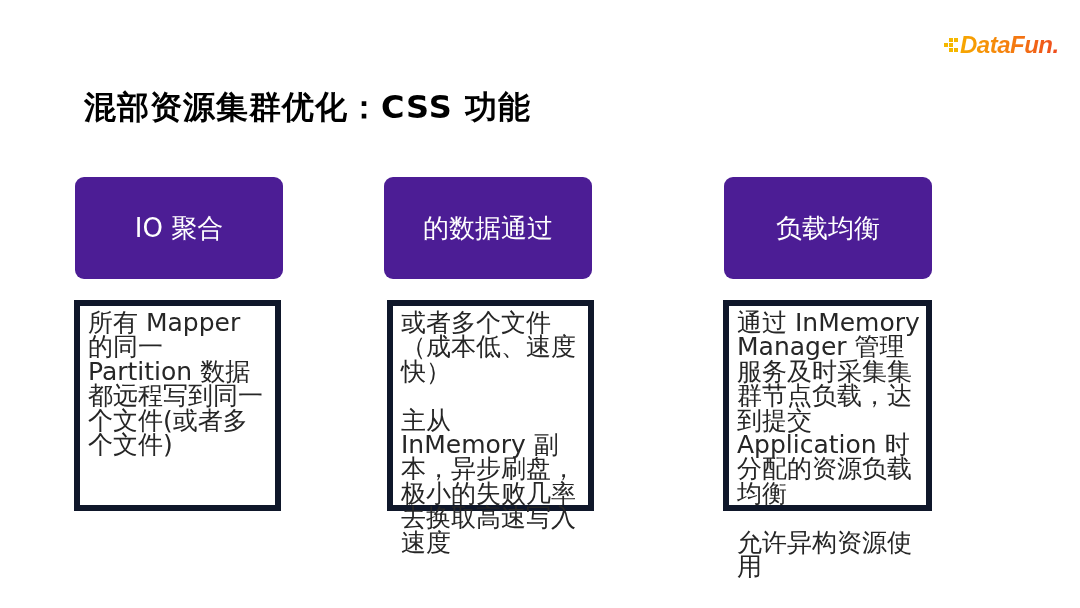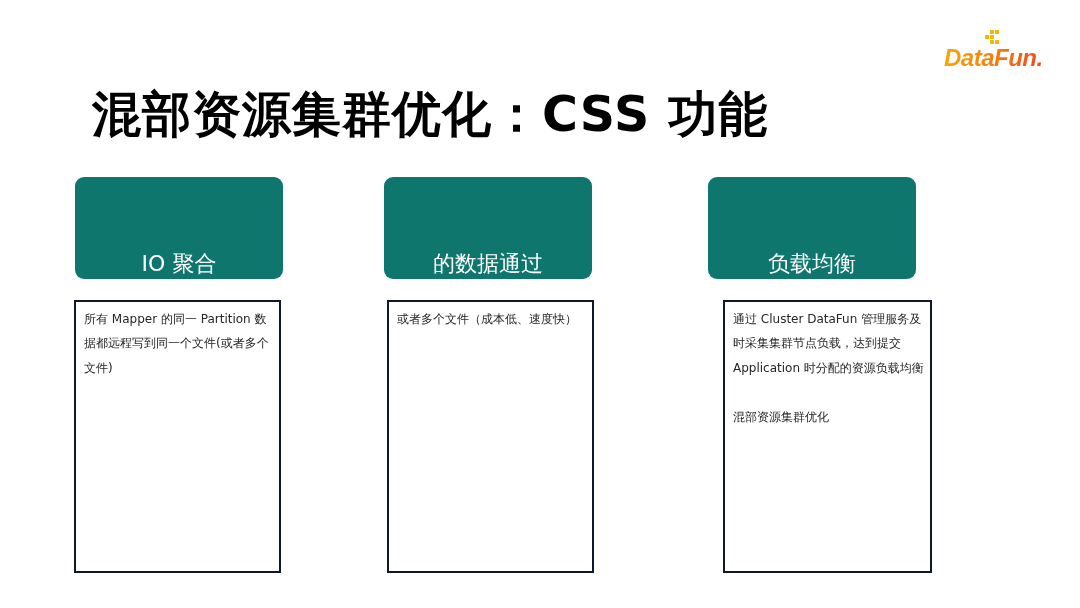--- a/index.html
+++ b/index.html
@@ -2,52 +2,52 @@
 <html><head>
   <meta charset="utf-8">
   <style>
     html, body { margin: 0; padding: 0; }
     body {
       width: 1080px; height: 608px; background: #ffffff; position: relative; overflow: hidden;
       font-family: "DejaVu Sans", "Liberation Sans", sans-serif;
     }
     .logo {
       position: absolute; left: 944px; top: 30px; height: 30px;
-      display: flex; align-items: center; flex-direction: column;
+      display: flex; align-items: center;
     }
     .logo-dots { display: grid; grid-template-columns: repeat(3, 4px); gap: 1px; margin-right: 2px; }
     .logo-dots span { width: 4px; height: 4px; background: #f5b800; display: block; }
     .logo-dots span.o { background: transparent; }
     .logo-text {
       font-family: "Liberation Sans", sans-serif; font-weight: bold; font-style: italic;
       font-size: 24px; letter-spacing: -0.5px;
       background: linear-gradient(90deg, #f7a800 0%, #f47a10 55%, #ee4a1e 100%);
       -webkit-background-clip: text; background-clip: text; color: transparent;
     }
     .title {
-      position: absolute; left: 80px; top: 70px; margin: 12px;
-      font-size: 49px; font-weight: bold; color: #000000; letter-spacing: 1px; line-height: 66px;
+      position: absolute; left: 80px; top: 70px; margin: 4px;
+      font-size: 32px; font-weight: bold; color: #000000; letter-spacing: 1px; line-height: 66px;
       white-space: nowrap;
     }
     .head-box {
       position: absolute; top: 177px; width: 208px; height: 102px;
-      background: #0f766e; border-radius: 9px;
-      color: #ffffff; font-size: 22px;
-      display: flex; align-items: flex-end; justify-content: center;
+      background: #4c1d95; border-radius: 9px;
+      color: #ffffff; font-size: 26px;
+      display: flex; align-items: center; justify-content: center;
     }
     .text-box {
-      position: absolute; top: 300px; width: 207px; height: 273px;
-      border: 2px solid #0f172a; background: #ffffff;
+      position: absolute; top: 300px; width: 207px; height: 211px;
+      border: 6px solid #0f172a; background: #ffffff;
       box-sizing: border-box; padding: 5px 6px 0 8px;
-      font-size: 12px; line-height: 24.4px; color: #262626;
+      font-size: 25px; line-height: 24.4px; color: #262626;
     }
     .text-box p { margin: 0 0 24.4px 0; }
     .col1 { left: 75px; }
     .col2 { left: 384px; }
-    .col3 { left: 708px; }
+    .col3 { left: 724px; }
     .tb1 { left: 74px; }
     .tb2 { left: 387px; }
     .tb3 { left: 723px; width: 209px; }
   </style>
 </head>
 <body>
 
 <div class="logo">
   <div class="logo-dots">
     <span class="o"></span>
@@ -73,17 +73,18 @@
 </div>
 <div class="head-box col3">
   <span>负载均衡</span>
 </div>
 
 <div class="text-box tb1">
   <p>所有 Mapper 的同一 Partition 数据都远程写到同一个文件(或者多个文件)</p>
 </div>
 <div class="text-box tb2">
   <p>或者多个文件（成本低、速度快）</p>
+  <p>主从 InMemory 副本，异步刷盘，极小的失败几率去换取高速写入速度</p>
 </div>
 <div class="text-box tb3">
-  <p>通过 Cluster DataFun 管理服务及时采集集群节点负载，达到提交 Application 时分配的资源负载均衡</p>
-  <p>混部资源集群优化</p>
+  <p>通过 InMemory Manager 管理服务及时采集集群节点负载，达到提交 Application 时分配的资源负载均衡</p>
+  <p>允许异构资源使用</p>
 </div>
 
 </body></html>

